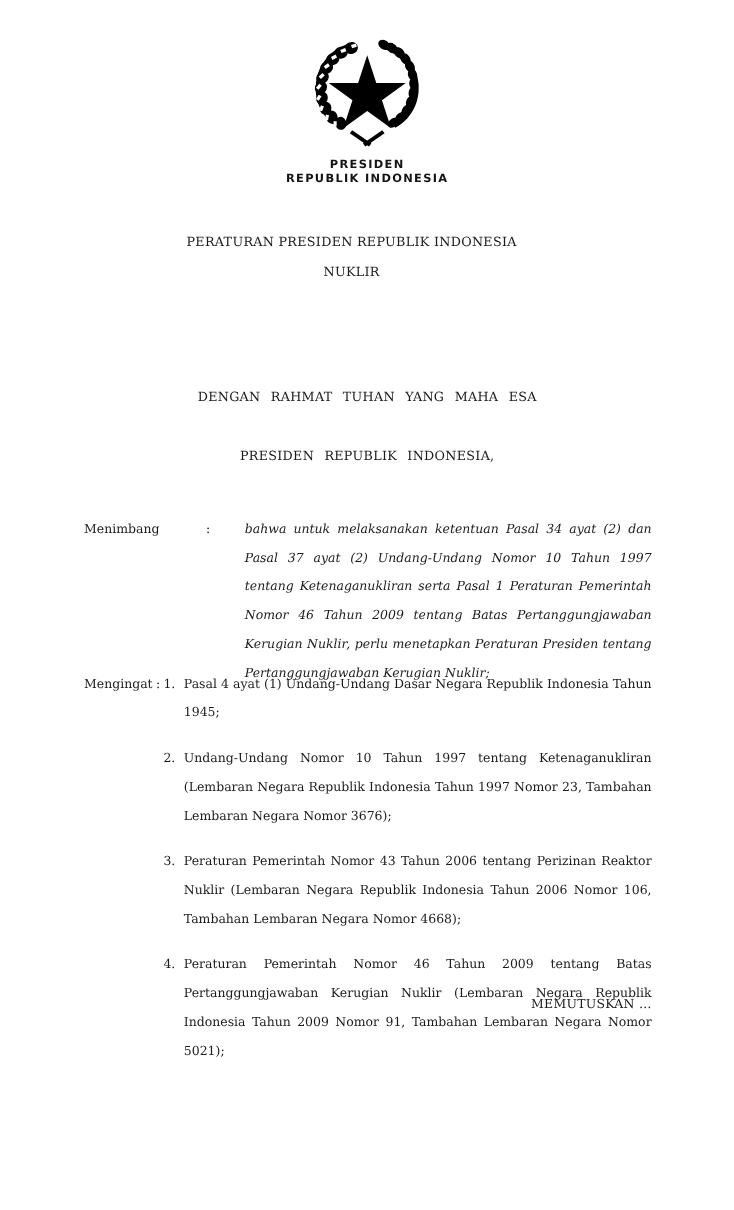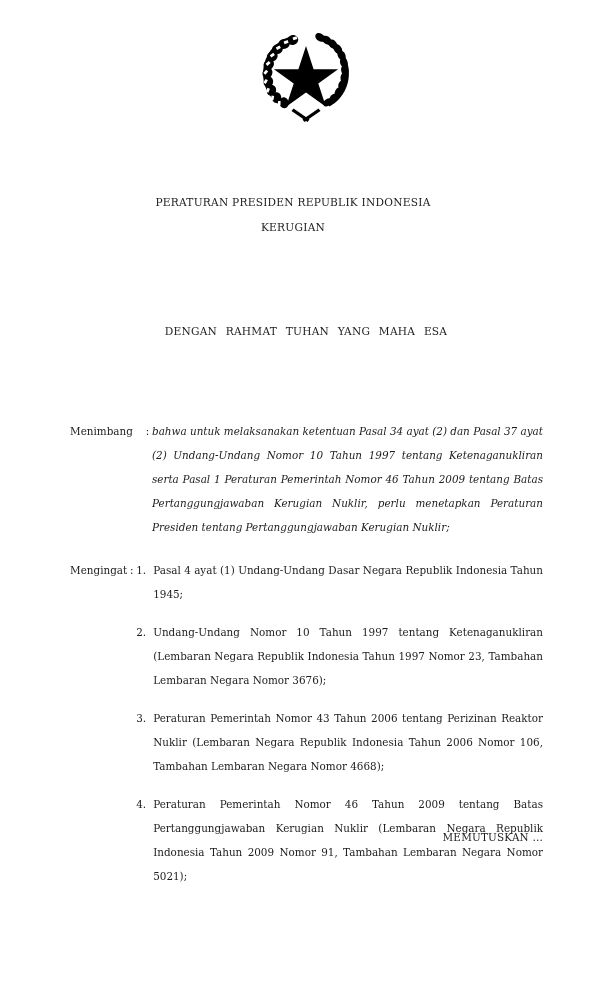--- a/index.html
+++ b/index.html
@@ -97,21 +97,21 @@
   
   .clause {
     position: absolute;
     left: 70px;
     width: 473px;
     display: flex;
     align-items: flex-start;
     font-size: 10.4px;
     line-height: 24px;
   }
-  .clause-considering { top: 419px; }
+  .clause-considering { top: 429px; gap: 26px; }
   .clause-recalling  { top: 558px; }
 
   .clause-label {
     flex: 0 0 auto;
     white-space: nowrap;
   }
   .clause-label-wide { width: 73px; }
   .clause-label-colon {
     flex: 0 0 auto;
     width: 9px;
@@ -218,28 +218,33 @@
             <path d="M89.8 76.1 c-2.1 2.2-4.9 2.9-6.4 1.6 c-1.5-1.3-1.3-4.1 0.7-6.2 c2.0-2.1 4.8-2.7 6.3-1.4 C91.9 71.4 91.8 74.0 89.8 76.1 Z"></path>
             <path d="M83.0 81.1 c-2.5 1.7-5.3 1.7-6.4 0.1 c-1.1-1.6-0.1-4.2 2.3-5.8 c2.4-1.6 5.2-1.6 6.3 0.0 C86.3 77.0 85.4 79.5 83.0 81.1 Z"></path>
           </g>
         </g>
 
         <path d="M46.5 84.5 L62.5 95.5 L60.5 98.0 L44.5 87.0 Z"></path>
         <path d="M71.5 84.5 L55.5 95.5 L57.5 98.0 L73.5 87.0 Z"></path>
       </g>
     </svg>
 
+    <div class="emblem-caption">
+      <span class="line1">PRESIDEN</span>
+      <span class="line2">REPUBLIK INDONESIA</span>
+    </div>
   </div>
 
   <div class="title-block">
     <div class="title-line">PERATURAN PRESIDEN REPUBLIK INDONESIA</div>
-    <div class="title-line">KERUGIAN</div>
+    <div class="title-line">NUKLIR</div>
   </div>
 
   <div class="oath-line">DENGAN  RAHMAT  TUHAN  YANG  MAHA  ESA</div>
+  <div class="signer-line">PRESIDEN  REPUBLIK  INDONESIA,</div>
 
   <div class="clause clause-considering">
     <div class="clause-label clause-label-wide">Menimbang</div>
     <div class="clause-label-colon">:</div>
     <div class="clause-body">
       <p>bahwa untuk melaksanakan ketentuan Pasal 34 ayat (2) dan Pasal 37 ayat (2) Undang-Undang Nomor 10 Tahun 1997 tentang Ketenaganukliran serta Pasal 1 Peraturan Pemerintah Nomor 46 Tahun 2009 tentang Batas Pertanggungjawaban Kerugian Nuklir, perlu menetapkan Peraturan Presiden tentang Pertanggungjawaban Kerugian Nuklir;</p>
     </div>
   </div>
 
   <div class="clause clause-recalling">

